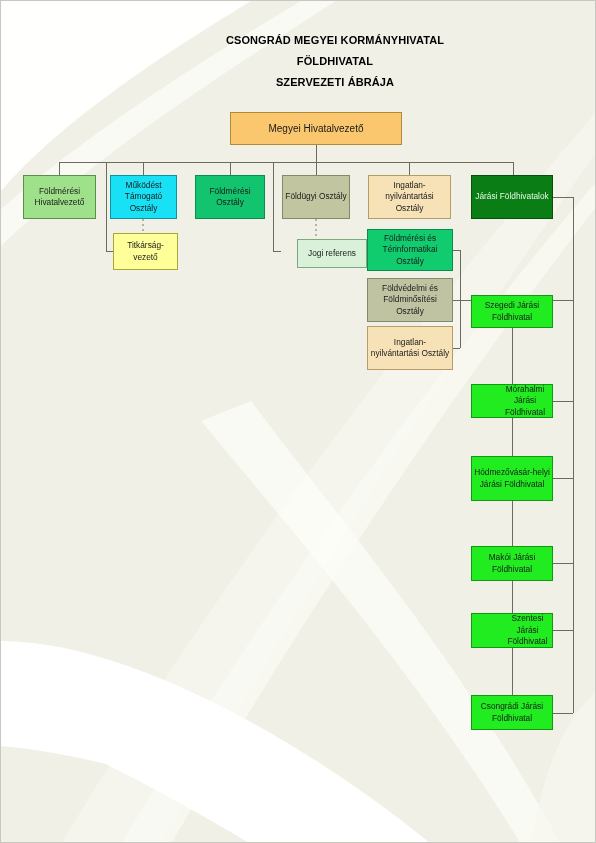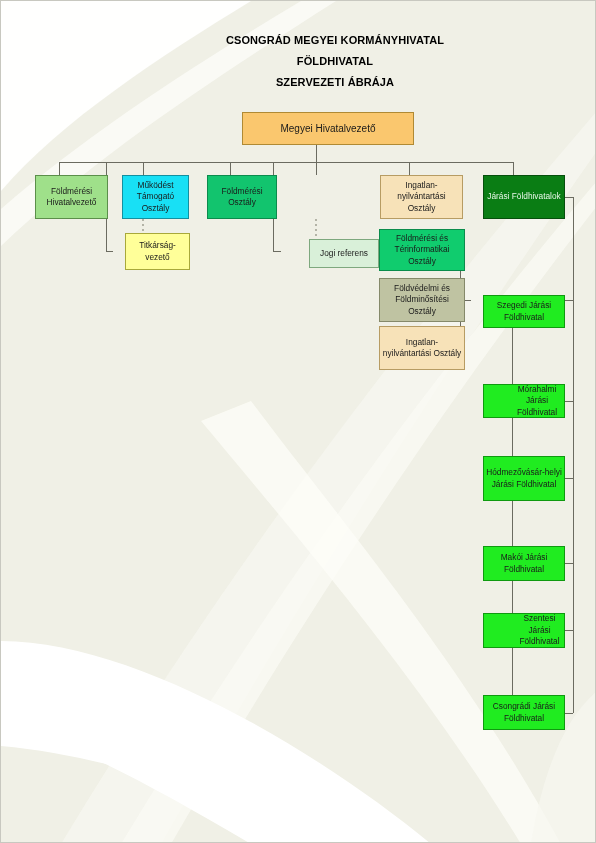--- a/index.html
+++ b/index.html
@@ -18,21 +18,21 @@
     box-sizing: border-box;
   }
   #bg-swoosh {
     position: absolute;
     left: 0; top: 0;
     width: 596px; height: 843px;
     pointer-events: none;
   }
   #chart-layer {
     position: absolute;
-    left: 12px; top: 0;
+    left: 0; top: 0;
     width: 540px; height: 843px;
   }
   #connectors {
     position: absolute;
     left: 0; top: 0;
     width: 596px; height: 843px;
     pointer-events: none;
   }
 
   .title-block {
@@ -160,20 +160,23 @@
     </div>
 
     <div class="node n-cyan" style="left:109px; top:174px; width:67px; height:44px;">
       <span>Működést Támogató Osztály</span>
     </div>
 
     <div class="node n-green" style="left:194px; top:174px; width:70px; height:44px;">
       <span>Földmérési Osztály</span>
     </div>
 
+    <div class="node n-khaki" style="left:281px; top:174px; width:68px; height:44px;">
+      <span>Földügyi Osztály</span>
+    </div>
 
     <div class="node n-cream" style="left:367px; top:174px; width:83px; height:44px;">
       <span>Ingatlan-nyilvántartási Osztály</span>
     </div>
 
     <div class="node n-darkgreen" style="left:470px; top:174px; width:82px; height:44px;">
       <span>Járási Földhivatalok</span>
     </div>
 
     <div class="node n-yellow" style="left:112px; top:232px; width:65px; height:37px;">

